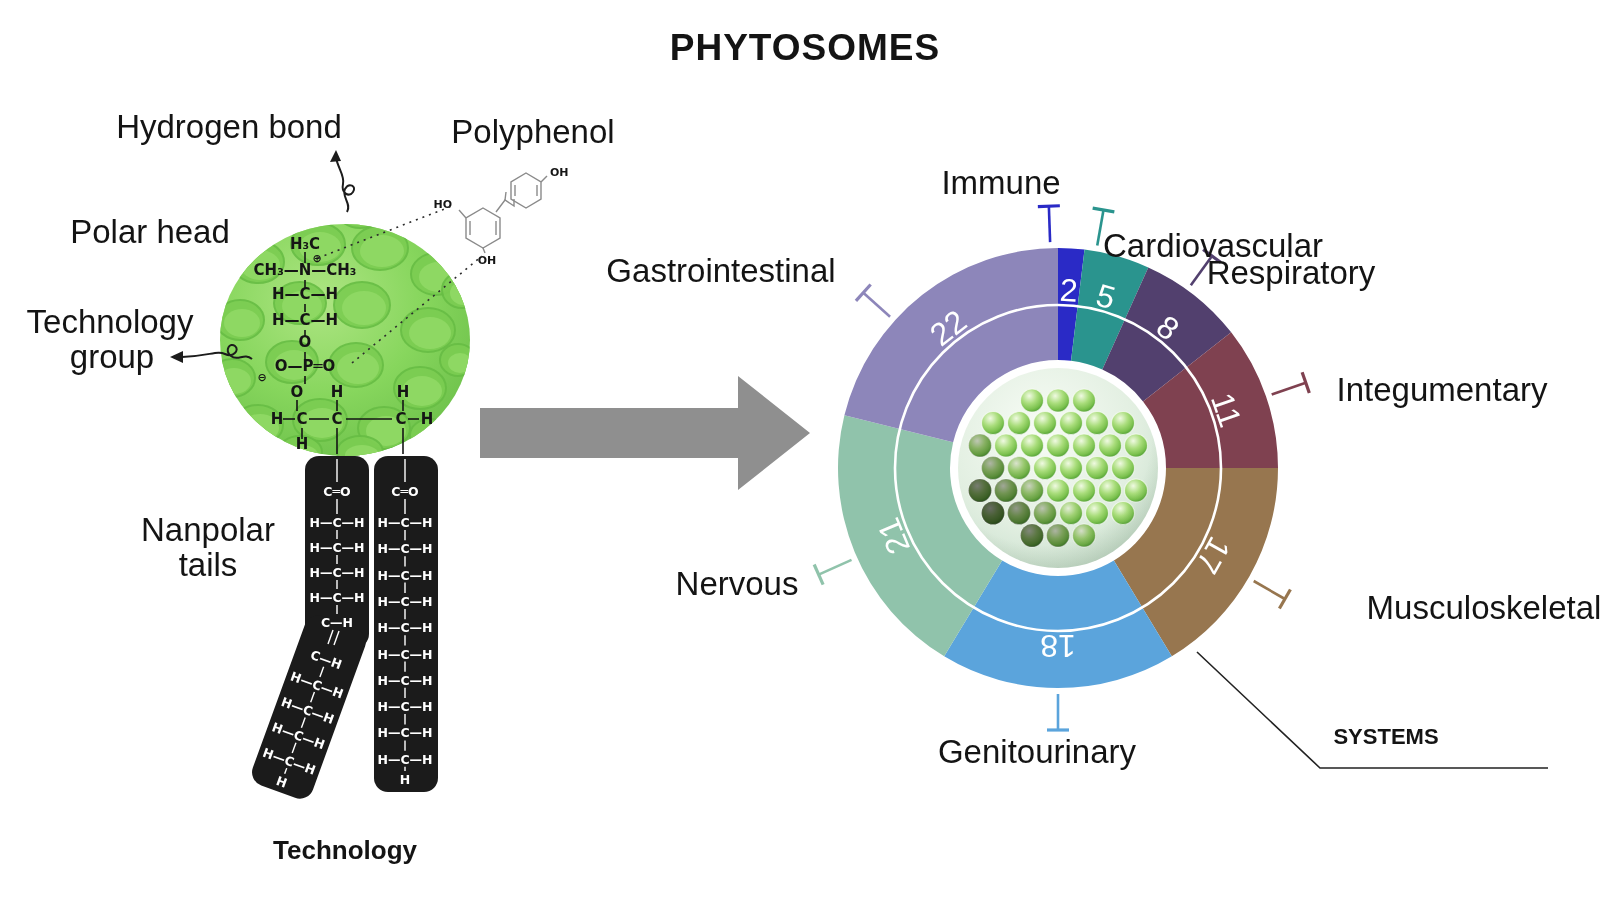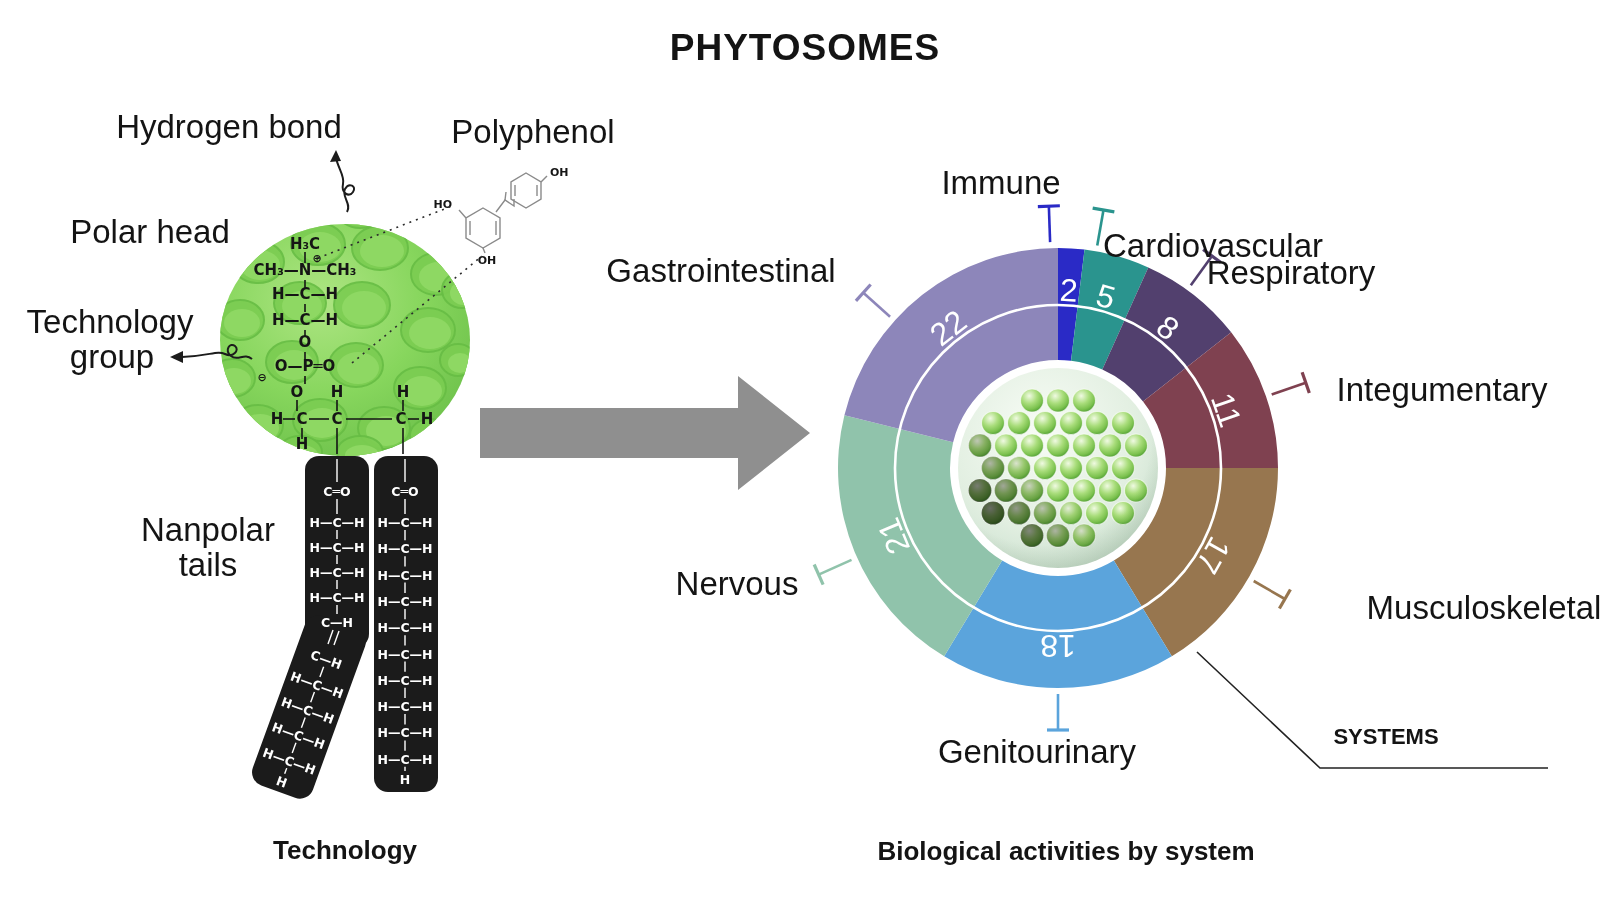--- a/index.html
+++ b/index.html
@@ -355,21 +355,20 @@
 
   <div class="lbl title" style="left:805px;top:48px">PHYTOSOMES</div>
   <div class="lbl" style="left:533px;top:132px">Polyphenol</div>
   <div class="lbl" style="left:150px;top:232px">Polar head</div>
   <div class="lbl" style="left:110px;top:322px">Technology</div>
   <div class="lbl" style="left:112px;top:357px">group</div>
   <div class="lbl" style="left:208px;top:530px">Nanpolar</div>
   <div class="lbl" style="left:208px;top:565px">tails</div>
 
   <div class="lbl cap" style="left:345px;top:850px">Technology</div>
-  <div class="lbl cap" style="left:1066px;top:851px">Biological activities by system</div>
   <div class="lbl b" style="left:1386px;top:737px;font-size:22px">SYSTEMS</div>
 
   <div id="sysLabels">
       <div class="lbl" style="left: 1001px; top: 183px;">Immune</div>
       <div class="lbl" style="left: 1213px; top: 200px; margin-top: 46px;">Cardiovascular</div>
       <div class="lbl" style="left: 1291px; top: 273px;">Respiratory</div>
       <div class="lbl" style="left: 1442px; top: 390px; text-align: center;">Integumentary</div>
       <div class="lbl" style="left: 1484px; top: 608px;">Musculoskeletal</div>
       <div class="lbl" style="left: 1013px; top: 752px; margin-left: 24px;">Genitourinary</div>
       <div class="lbl" style="left: 737px; top: 584px;">Nervous</div>

